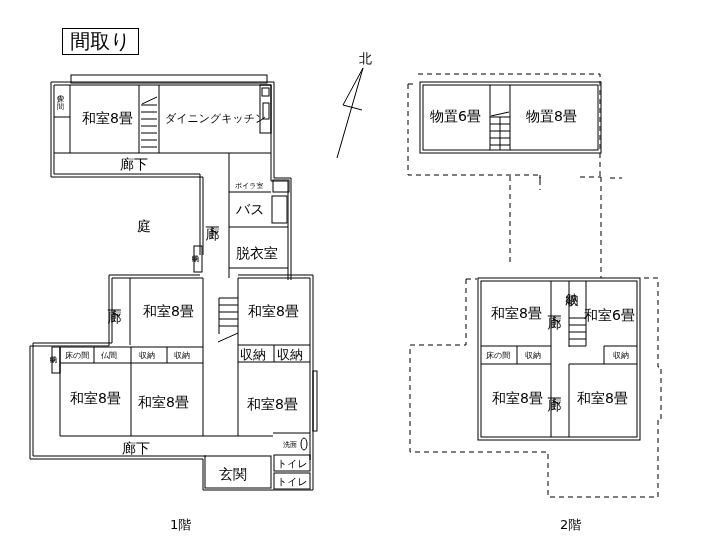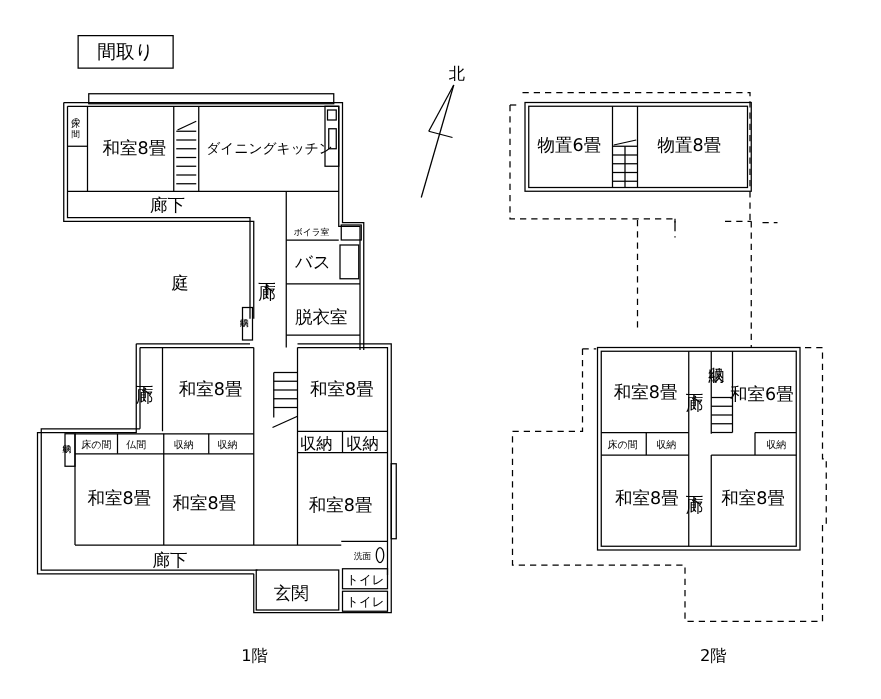--- a/index.html
+++ b/index.html
@@ -5,21 +5,21 @@
   html,body{margin:0;padding:0;background:#fff;}
   body{width:705px;height:559px;position:relative;overflow:hidden;font-family:"DejaVu Sans",sans-serif;color:#000;}
   svg{position:absolute;left:0;top:0;}
   .lbl{font-family:"DejaVu Sans",sans-serif;fill:#000;}
   .big{font-size:14px;}
   .mid{font-size:13px;}
   .sm{font-size:8px;}
   .xs{font-size:7px;}
   .wall{fill:none;stroke:#000;stroke-width:1;}
   .dash{fill:none;stroke:#000;stroke-width:1;stroke-dasharray:5 4;}
-  .title-box{position:absolute;left:62px;top:28px;width:75px;height:25px;border:1px solid #000;display:flex;align-items:center;justify-content:center;font-size:15px;font-family:Liberation Sans, sans-serif;}
+  .title-box{position:absolute;left:62px;top:28px;width:75px;height:25px;border:1px solid #000;display:flex;align-items:center;justify-content:center;font-size:20px;font-family:Liberation Sans, sans-serif;}
   .floor-label{position:absolute;font-size:13px;font-family:"DejaVu Sans",sans-serif;}
 </style>
 </head>
 <body>
 
 <div class="title-box">間取り</div>
 
 <svg width="705" height="559" viewBox="0 0 705 559">
 
   <g>
@@ -193,14 +193,14 @@
   <text x="555" y="304" class="lbl big" style="writing-mode:vertical-rl">廊下</text>
   <text x="572" y="283" class="lbl mid" style="writing-mode:vertical-rl">収納</text>
   <text x="486" y="358" class="lbl sm">床の間</text>
   <text x="525" y="358" class="lbl sm">収納</text>
   <text x="613" y="358" class="lbl sm">収納</text>
   <text x="492" y="403" class="lbl big">和室8畳</text>
   <text x="577" y="403" class="lbl big">和室8畳</text>
   <text x="555" y="386" class="lbl big" style="writing-mode:vertical-rl">廊下</text>
 </svg>
 
-<div class="floor-label" style="left:193px;top:516px;">1階</div>
+<div class="floor-label" style="left:170px;top:516px;">1階</div>
 <div class="floor-label" style="left:560px;top:516px;">2階</div>
 
 </body></html>

